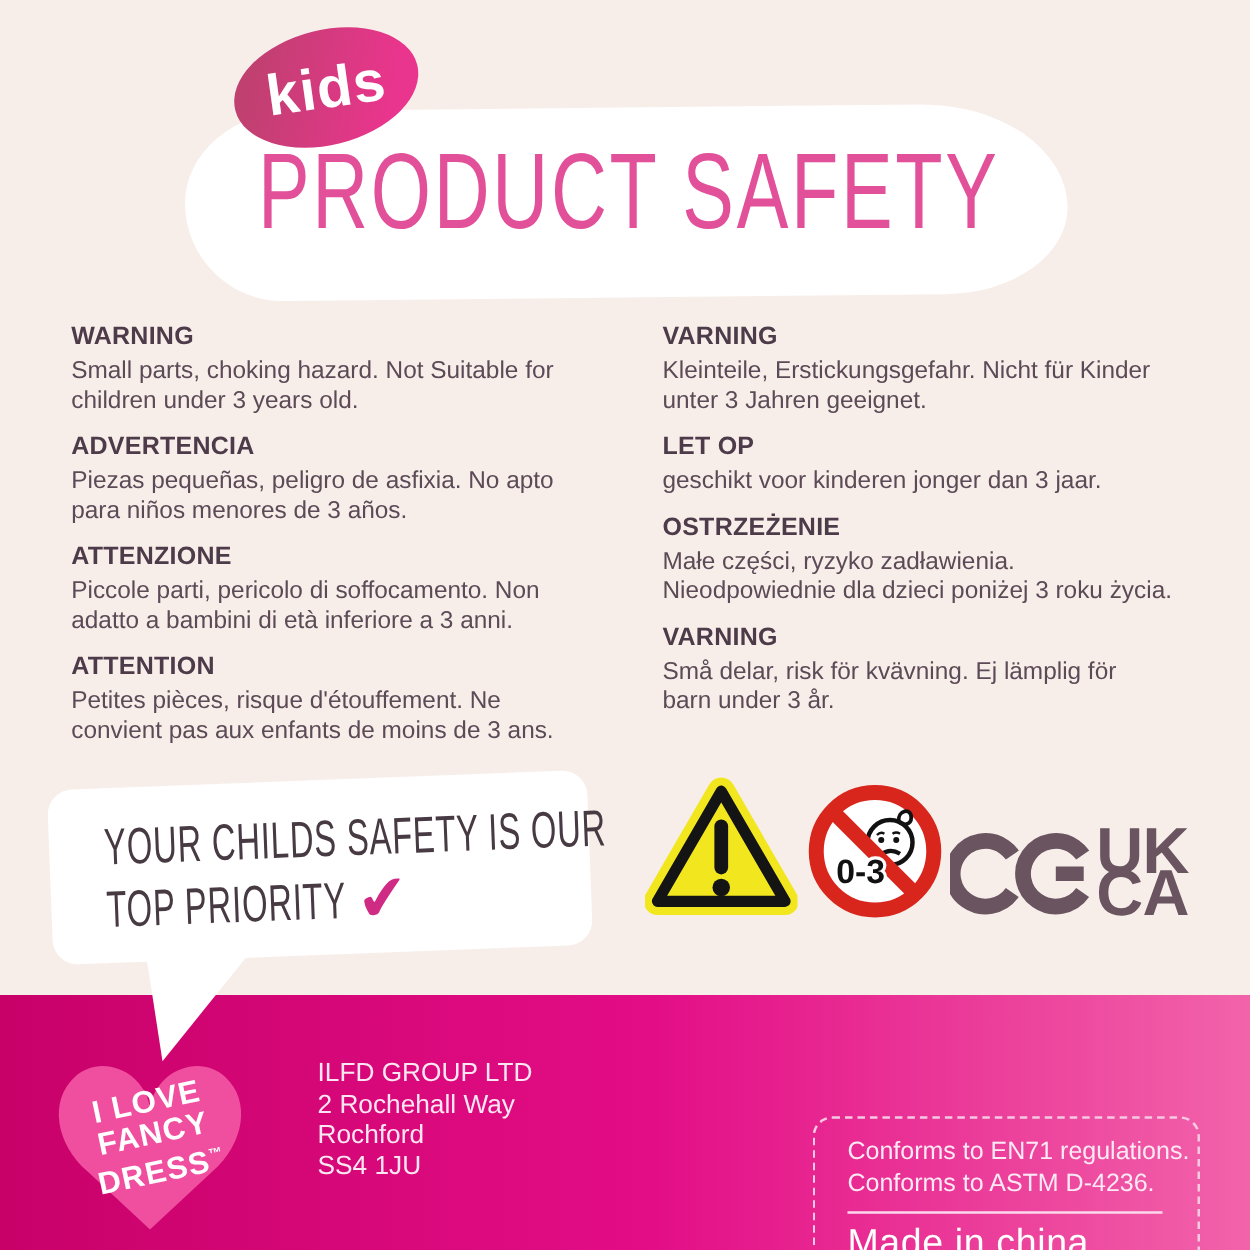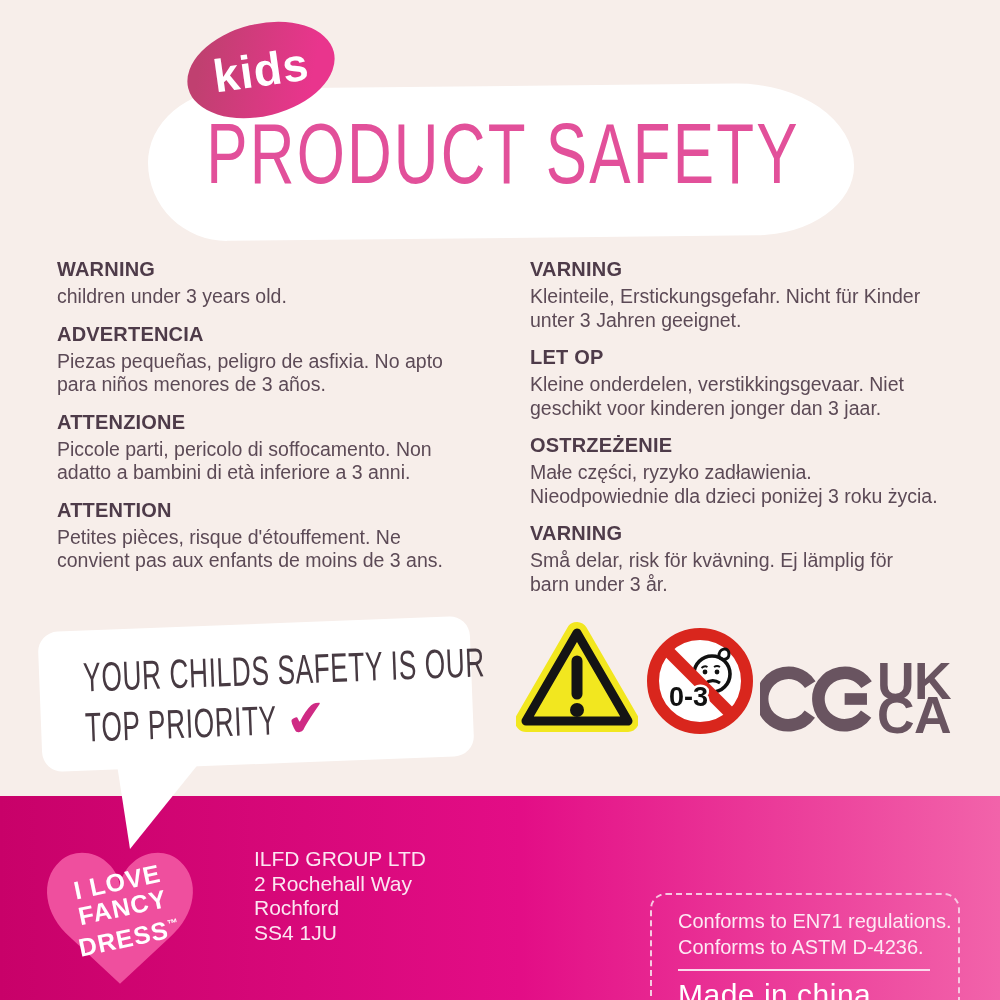--- a/index.html
+++ b/index.html
@@ -101,20 +101,21 @@
 
 <div class="title-blob"></div>
 <div class="kids-badge">
   <span class="kids-text">kids</span>
 </div>
 <div class="page-title">PRODUCT SAFETY</div>
 
 <div class="col col-left">
   <div class="wblock">
     <div class="whead">WARNING</div>
+    <div class="wline">Small parts, choking hazard. Not Suitable for</div>
     <div class="wline">children under 3 years old.</div>
   </div>
   <div class="wblock">
     <div class="whead">ADVERTENCIA</div>
     <div class="wline">Piezas pequeñas, peligro de asfixia. No apto</div>
     <div class="wline">para niños menores de 3 años.</div>
   </div>
   <div class="wblock">
     <div class="whead">ATTENZIONE</div>
     <div class="wline">Piccole parti, pericolo di soffocamento. Non</div>
@@ -128,21 +129,20 @@
 </div>
 
 <div class="col col-right">
   <div class="wblock">
     <div class="whead">VARNING</div>
     <div class="wline">Kleinteile, Erstickungsgefahr. Nicht für Kinder</div>
     <div class="wline">unter 3 Jahren geeignet.</div>
   </div>
   <div class="wblock">
     <div class="whead">LET OP</div>
-    <div class="wline">Kleine onderdelen, verstikkingsgevaar. Niet</div>
     <div class="wline">geschikt voor kinderen jonger dan 3 jaar.</div>
   </div>
   <div class="wblock">
     <div class="whead">OSTRZEŻENIE</div>
     <div class="wline">Małe części, ryzyko zadławienia.</div>
     <div class="wline">Nieodpowiednie dla dzieci poniżej 3 roku życia.</div>
   </div>
   <div class="wblock">
     <div class="whead">VARNING</div>
     <div class="wline">Små delar, risk för kvävning. Ej lämplig för</div>

